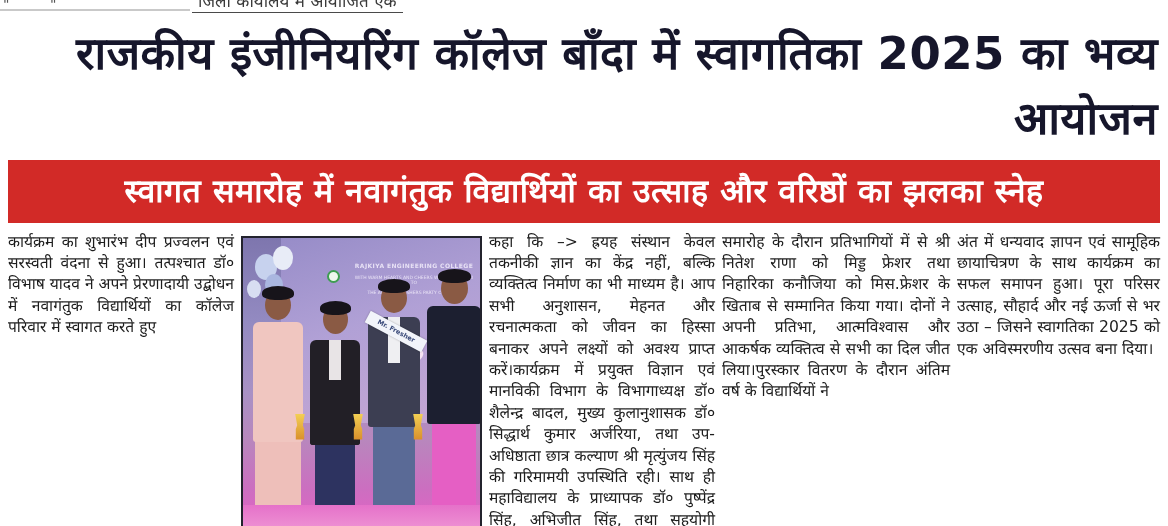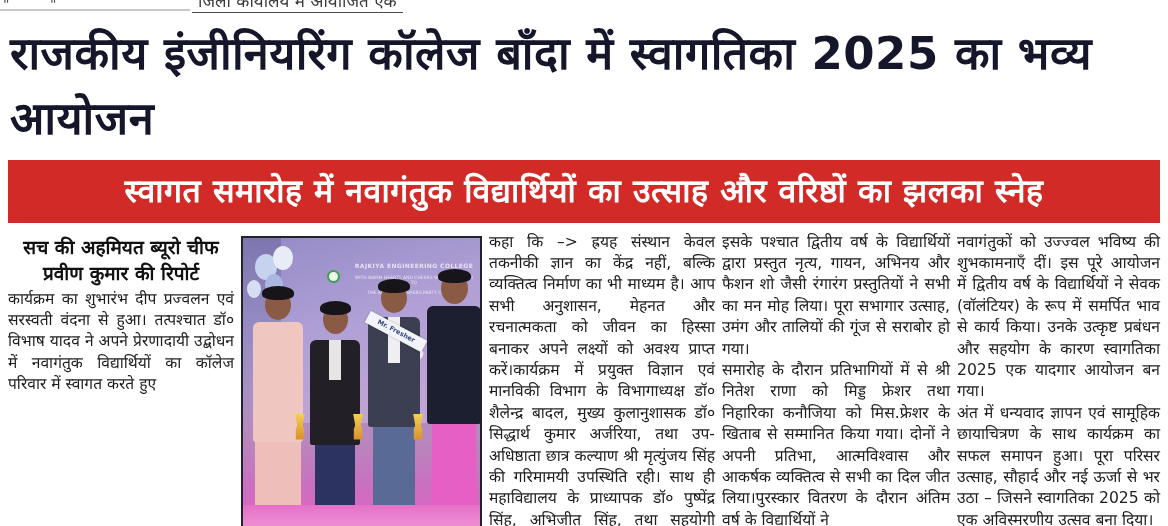--- a/index.html
+++ b/index.html
@@ -7,22 +7,22 @@
               font-family:"DejaVu Sans", sans-serif; }
 
   
   .top-strip { position:relative; height:13px; overflow:hidden; }
   .top-strip .left-marks { position:absolute; left:3px; top:-4px; font-size:14px; color:#555; letter-spacing:18px; }
   .top-strip .left-line { position:absolute; left:0; top:9px; width:190px; height:2px; background:#c9c9c9; }
   .top-strip .cut-text { position:absolute; left:192px; top:-11px; font-size:17px; color:#3a3a3a;
                          border-bottom:2.5px solid #4a4a4a; padding:0 6px 0 6px; white-space:nowrap; }
 
   
-  .headline { text-align:left; font-size:45px; font-weight:700; color:#16162b;
-              line-height:1.45; padding:8px 10px 6px 10px; letter-spacing:0.5px; }
+  .headline { text-align:right; font-size:45px; font-weight:700; color:#16162b;
+              line-height:1.45; padding:8px 10px 6px 20px; letter-spacing:0.5px; }
 
   
   .banner { margin:2px 8px 0 8px; background:#d22a27; color:#ffffff; text-align:center;
             font-size:32px; font-weight:700; line-height:62px; height:63px; letter-spacing:0.5px; }
 
   
   .body-wrap { display:flex; gap:7px; padding:9px 8px 0 8px; align-items:flex-start; }
   .col { color:#1d1d1d; font-size:15.6px; line-height:21.4px; text-align:justify; }
   .col p { margin:0; }
   .col-1 { width:226px; }
@@ -102,24 +102,20 @@
   <span class="cut-text">जिला कार्यालय में आयोजित एक</span>
 </div>
 
 <div class="headline">राजकीय इंजीनियरिंग कॉलेज बाँदा में स्वागतिका 2025 का भव्य आयोजन</div>
 
 <div class="banner">स्वागत समारोह में नवागंतुक विद्यार्थियों का उत्साह और वरिष्ठों का झलका स्नेह</div>
 
 <div class="body-wrap">
 
   <div class="col col-1">
-    <div class="byline">
-      <div>सच की अहमियत ब्यूरो चीफ</div>
-      <div>प्रवीण कुमार की रिपोर्ट</div>
-    </div>
     <p>कार्यक्रम का शुभारंभ दीप प्रज्वलन एवं सरस्वती वंदना से हुआ। तत्पश्चात डॉ० विभाष यादव ने अपने प्रेरणादायी उद्बोधन में नवागंतुक विद्यार्थियों का कॉलेज परिवार में स्वागत करते हुए</p>
   </div>
 
   <div class="photo">
     <div class="ph-screen"></div>
     <div class="ph-screen-txt">
       <div class="l1">RAJKIYA ENGINEERING COLLEGE</div>
       <div class="l2">WITH WARM HEARTS AND CHEERS WELCOMING YOU TO</div>
       <div class="l3">THE ANNUAL FRESHERS PARTY OF BATCH</div>
     </div>
@@ -165,22 +161,20 @@
     <div class="trophy t2"></div>
     <div class="trophy t3"></div>
     <div class="floor"></div>
   </div>
 
   <div class="col col-2">
     <p>कहा कि –&gt; ह्रयह संस्थान केवल तकनीकी ज्ञान का केंद्र नहीं, बल्कि व्यक्तित्व निर्माण का भी माध्यम है। आप सभी अनुशासन, मेहनत और रचनात्मकता को जीवन का हिस्सा बनाकर अपने लक्ष्यों को अवश्य प्राप्त करें।कार्यक्रम में प्रयुक्त विज्ञान एवं मानविकी विभाग के विभागाध्यक्ष डॉ० शैलेन्द्र बादल, मुख्य कुलानुशासक डॉ० सिद्धार्थ कुमार अर्जरिया, तथा उप-अधिष्ठाता छात्र कल्याण श्री मृत्युंजय सिंह की गरिमामयी उपस्थिति रही। साथ ही महाविद्यालय के प्राध्यापक डॉ० पुष्पेंद्र सिंह, अभिजीत सिंह, तथा सहयोगी सदस्य संगम और</p>
   </div>
 
   <div class="col col-3">
-    <p>इसके पश्चात द्वितीय वर्ष के विद्यार्थियों द्वारा प्रस्तुत नृत्य, गायन, अभिनय और फैशन शो जैसी रंगारंग प्रस्तुतियों ने सभी का मन मोह लिया। पूरा सभागार उत्साह, उमंग और तालियों की गूंज से सराबोर हो गया।</p>
     <p>समारोह के दौरान प्रतिभागियों में से श्री नितेश राणा को मिड्ड फ्रेशर तथा निहारिका कनौजिया को मिस.फ्रेशर के खिताब से सम्मानित किया गया। दोनों ने अपनी प्रतिभा, आत्मविश्वास और आकर्षक व्यक्तित्व से सभी का दिल जीत लिया।पुरस्कार वितरण के दौरान अंतिम वर्ष के विद्यार्थियों ने</p>
   </div>
 
   <div class="col col-4">
-    <p>नवागंतुकों को उज्ज्वल भविष्य की शुभकामनाएँ दीं। इस पूरे आयोजन में द्वितीय वर्ष के विद्यार्थियों ने सेवक (वॉलंटियर) के रूप में समर्पित भाव से कार्य किया। उनके उत्कृष्ट प्रबंधन और सहयोग के कारण स्वागतिका 2025 एक यादगार आयोजन बन गया।</p>
     <p>अंत में धन्यवाद ज्ञापन एवं सामूहिक छायाचित्रण के साथ कार्यक्रम का सफल समापन हुआ। पूरा परिसर उत्साह, सौहार्द और नई ऊर्जा से भर उठा – जिसने स्वागतिका 2025 को एक अविस्मरणीय उत्सव बना दिया।</p>
   </div>
 
 </div>
 
 </body></html>

